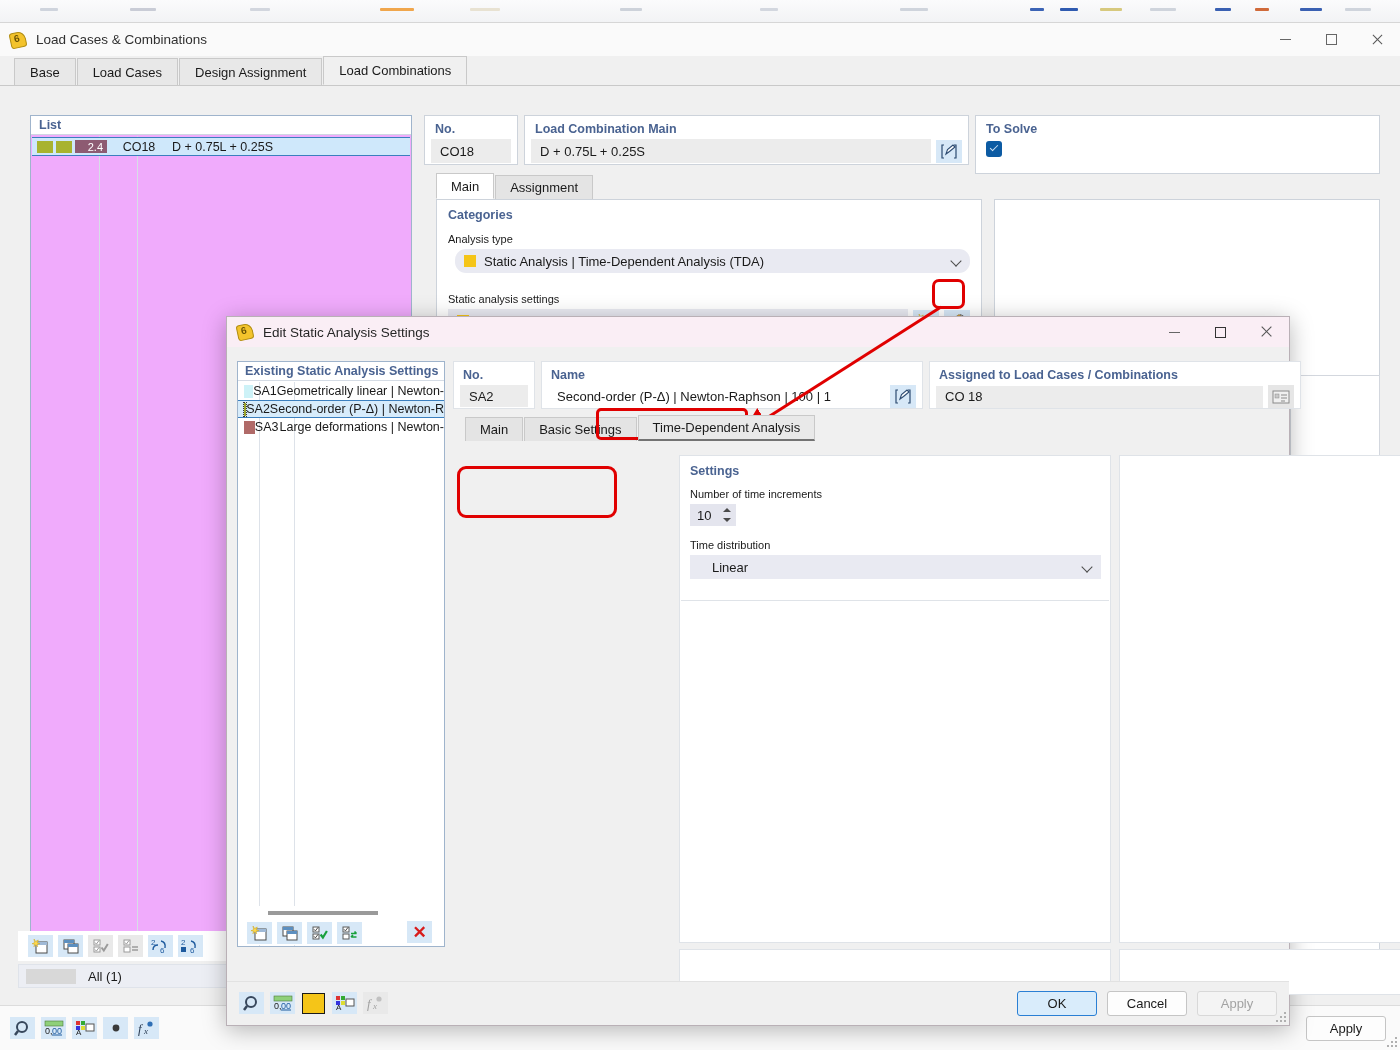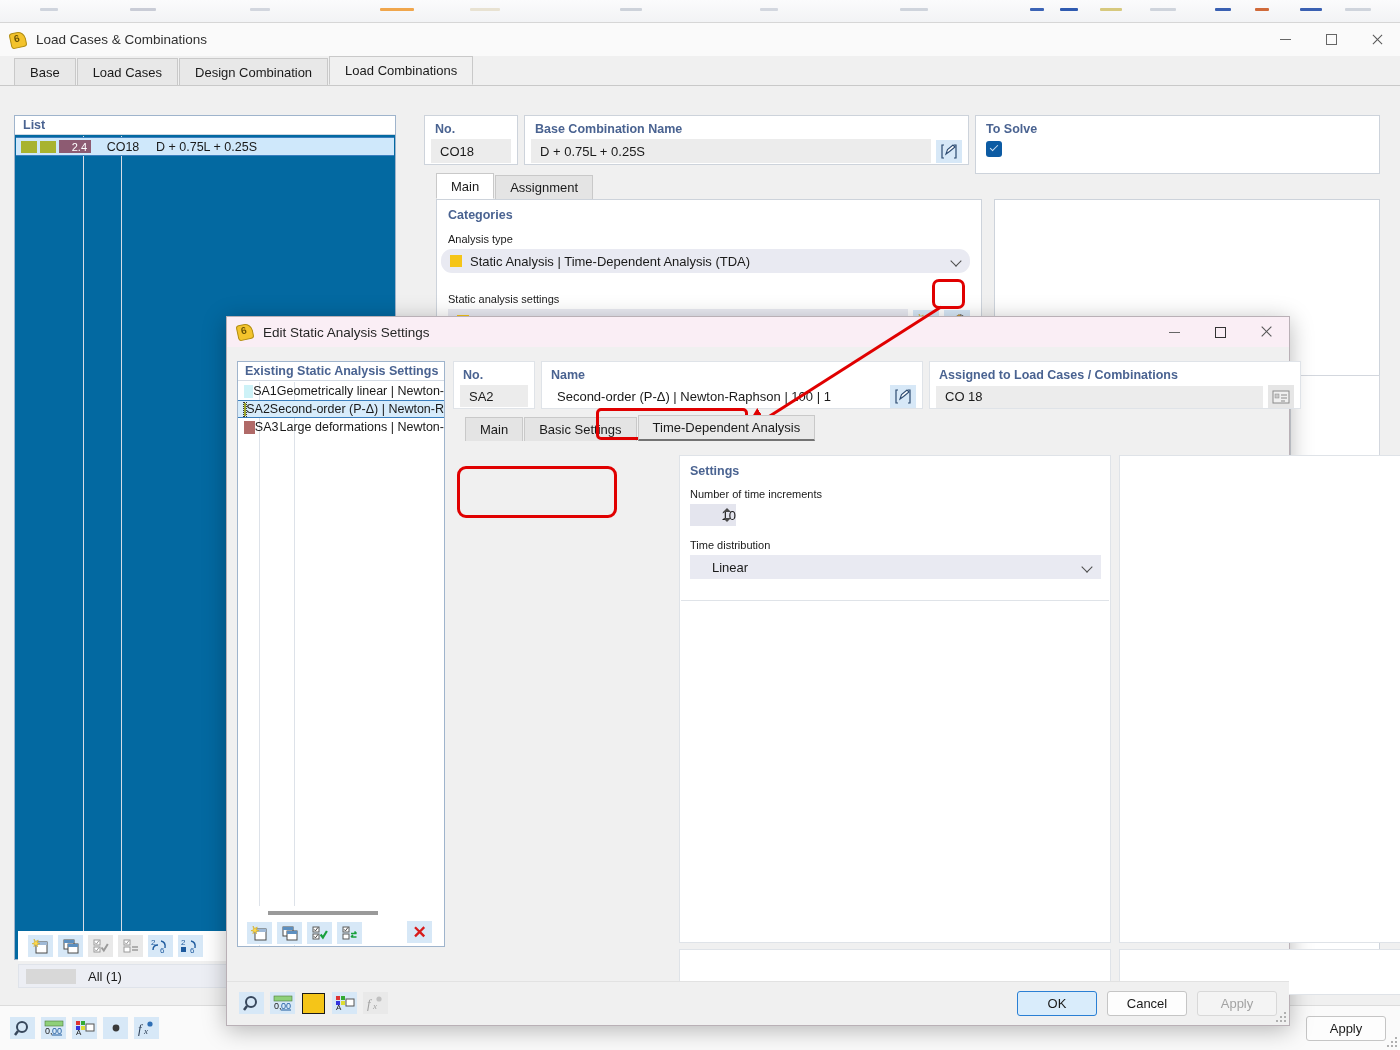--- a/index.html
+++ b/index.html
@@ -71,22 +71,22 @@
   .mtab {
     height:27px; padding:0 15px; display:flex;align-items:center;
     font-size:13px; color:#1a1a1a;
     background:#e8e8e8; border:1px solid #c9c9c9; border-bottom:none;
     margin-right:1px;
   }
   .mtab.active { background:#f0f0f0; height:29px; border-bottom:1px solid #f0f0f0; position:relative; z-index:2;}
 
   
   .list-pane {
-    position:absolute; left:14px; top:92px; width:382px; height:845px;
-    background:#0369a1; border:1px solid #9fb4cc;
+    position:absolute; left:30px; top:92px; width:382px; height:845px;
+    background:#f0abfc; border:1px solid #9fb4cc;
   }
   .list-header {
     height:19px; background:#fff; border-bottom:1px solid #cfd8e3;
     font-weight:bold; color:#4a6391; font-size:12.5px;
     padding-left:8px; display:flex; align-items:center;
   }
   .list-cols {
     position:absolute; left:0; top:20px; width:100%; bottom:0;
   }
   .col-div { position:absolute; top:0; bottom:0; width:1px; background:#d7dde6; }
@@ -314,21 +314,21 @@
           </div>
         <div class="win-btn close">
             <div class="close-glyph"></div>
           </div>
       </div>
     </div>
 
     <div class="tabstrip">
       <div class="mtab">Base</div>
       <div class="mtab">Load Cases</div>
-      <div class="mtab">Design Combination</div>
+      <div class="mtab">Design Assignment</div>
       <div class="mtab active">Load Combinations</div>
     </div>
 
     <div class="list-pane">
       <div class="list-header">List</div>
       <div class="list-cols">
         <div class="col-div" style="left:68px;"></div>
         <div class="col-div" style="left:106px;"></div>
         <div class="list-row">
           <div class="swatch" style="background:#a8b32f;"></div>
@@ -395,21 +395,21 @@
       <div class="sw"></div>
       <div class="lbl">All (1)</div>
     </div>
 
     <div class="panel" style="left:424px;top:92px;width:94px;height:50px;">
       <div class="panel-label">No.</div>
       <div class="ro-field" style="margin:3px 6px 0 6px;">CO18</div>
     </div>
 
     <div class="panel" style="left:524px;top:92px;width:445px;height:50px;">
-      <div class="panel-label">Base Combination Name</div>
+      <div class="panel-label">Load Combination Main</div>
       <div style="display:flex;align-items:center;margin:3px 6px 0 6px;gap:5px;">
         <div class="rw-field" style="flex:1;">D + 0.75L + 0.25S</div>
         <div class="iconbtn">
           <svg width="17" height="15" viewBox="0 0 17 15">
               <path d="M3 1h-2v13h2M13 1h2v13h-2" stroke="#2c4a70" fill="none" stroke-width="1.2"></path>
               <path d="M5 10l1.5-4.5L12 1l2 2-5.5 4.5z" fill="#fff" stroke="#2c4a70" stroke-width="1.1"></path>
             </svg>
         </div>
       </div>
     </div>
@@ -422,21 +422,21 @@
     </div>
 
     <div style="position:absolute;left:424px;top:150px;width:956px;height:780px;">
       <div class="inner-tabs">
         <div class="itab active">Main</div>
         <div class="itab">Assignment</div>
       </div>
       <div style="position:absolute;left:12px;top:26px;width:546px;height:760px;background:#fff;border:1px solid #cdd3db;">
         <div class="section-title" style="padding:8px 0 0 11px;">Categories</div>
         <div class="field-label" style="padding:11px 0 0 11px;">Analysis type</div>
-        <div class="combo" style="margin:4px 11px 0 4px;border-radius:11px;">
+        <div class="combo" style="margin:4px 11px 0 18px;border-radius:11px;">
           <div class="csq"></div>
           <span>Static Analysis | Time-Dependent Analysis (TDA)</span>
           <div class="chev"></div>
         </div>
         <div class="field-label" style="padding:20px 0 0 11px;">Static analysis settings</div>
         <div style="display:flex;align-items:center;margin:4px 11px 0 11px;gap:5px;">
           <div class="combo" style="flex:1;">
             <div class="csq"></div>
             <span>SA2 - Second-order (P-Δ) | Newton-Raphson | 100 | 1</span>
             <div class="chev"></div>
@@ -660,21 +660,21 @@
 
         <div style="position:absolute;left:0;top:56px;width:848px;height:24px;display:flex;align-items:flex-end;padding-left:12px;">
           <div class="itab" style="background:#e4e4e4;">Main</div>
           <div class="itab" style="background:#e4e4e4;">Basic Settings</div>
           <div class="itab active" style="background:#e9e9e9;border-bottom:2px solid #737373;">Time-Dependent Analysis</div>
         </div>
 
         <div class="settings-panel" style="left:226px;top:94px;width:432px;height:488px;position:absolute;">
           <div class="section-title" style="padding:8px 0 0 10px;">Settings</div>
           <div class="field-label" style="padding:10px 0 0 10px;">Number of time increments</div>
-          <div class="spin" style="margin:4px 0 0 10px;justify-content:flex-end;">
+          <div class="spin" style="margin:4px 0 0 10px;">
             <span>10</span>
             <div class="arrows">
                 <div class="ua"></div>
                 <div class="da"></div>
               </div>
           </div>
           <div class="field-label" style="padding:13px 0 0 10px;">Time distribution</div>
           <div class="combo" style="margin:4px 9px 0 10px;">
             <span style="margin-left:14px;">Linear</span>
             <div class="chev"></div>

